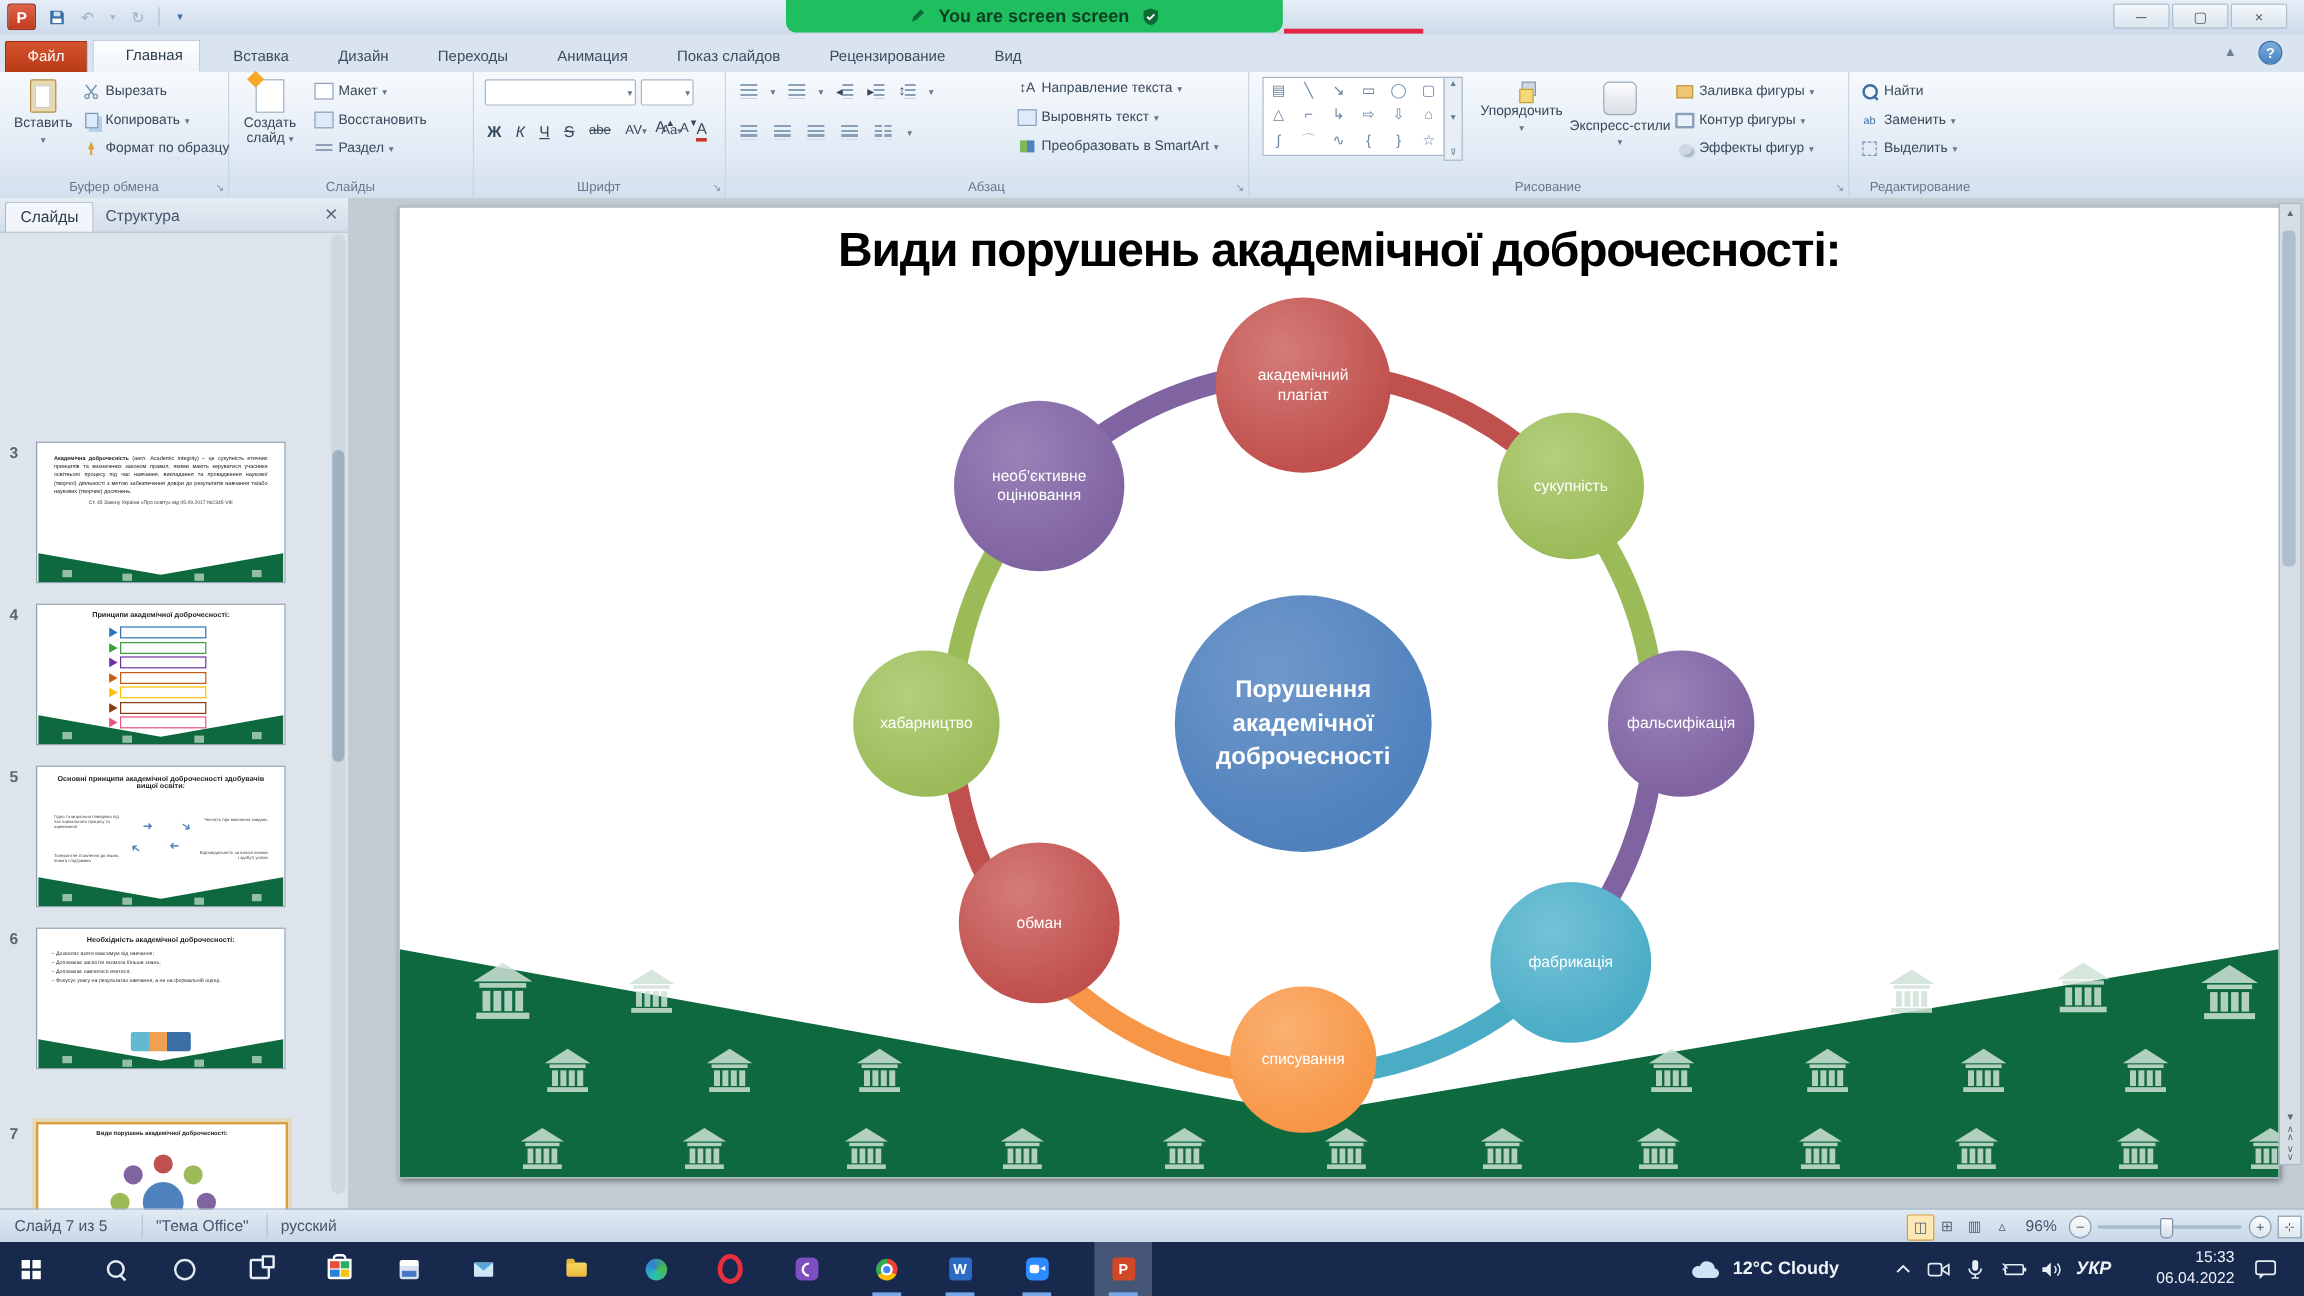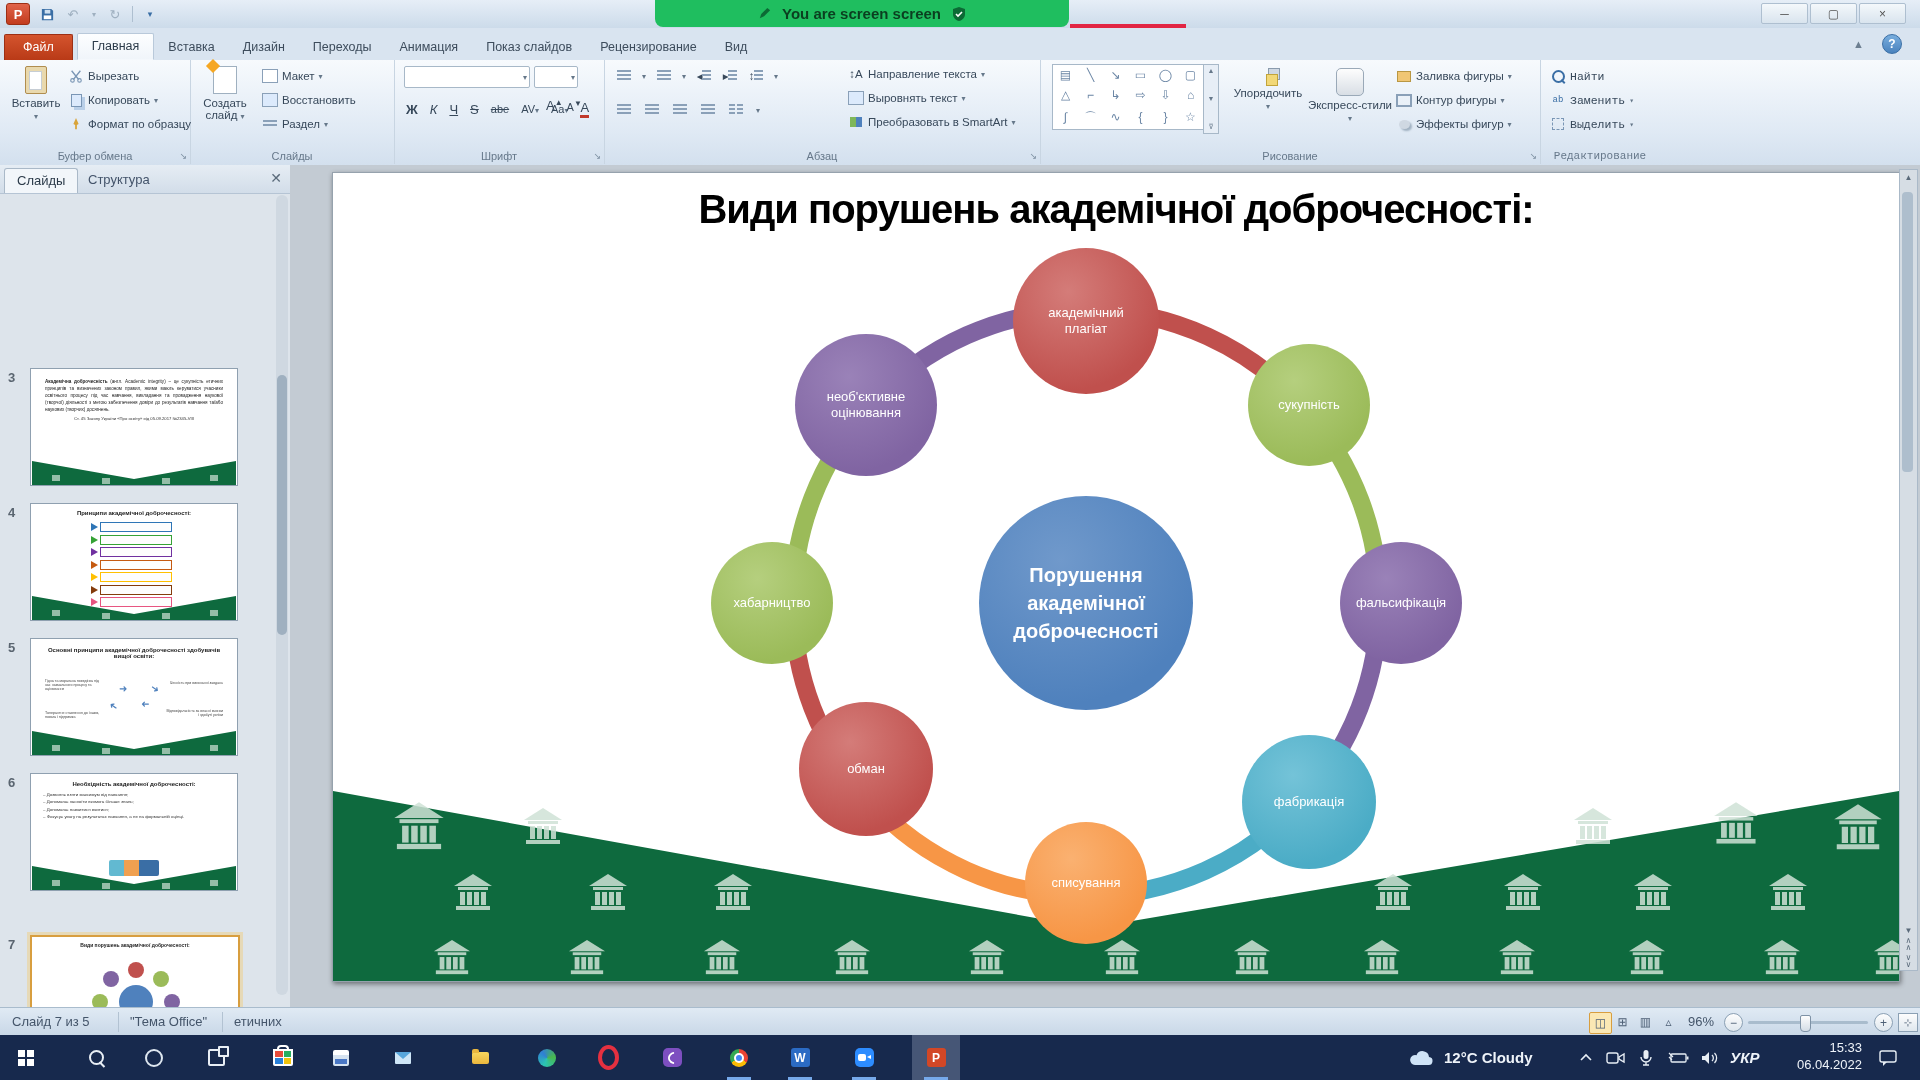--- a/index.html
+++ b/index.html
@@ -20,21 +20,21 @@
   .stop-share{position:absolute;left:1070px;top:0;width:116px;height:27px;background:#e22543;
     border-radius:0 0 6px 0;display:flex;align-items:center;justify-content:center;gap:7px;cursor:pointer;margin-top:24px;}
   .stop-share .txt{color:#fff;font-weight:bold;font-size:14px;}
   .stop-sq{width:10px;height:10px;background:#fff;border-radius:2px;}
   .winbtns{position:absolute;right:14px;top:3px;display:flex;gap:2px;}
   .winbtn{width:45px;height:19px;background:linear-gradient(#f4f8fb,#d9e4ee);border:1px solid #aebfd0;
     border-radius:2px;display:flex;align-items:center;justify-content:center;font-size:12px;color:#555;}
   
   .tabrow{position:absolute;left:0;top:28px;width:1920px;height:32px;background:#d9e4f0;}
   .tabs{position:absolute;left:4px;top:3px;display:flex;align-items:flex-end;height:29px;}
-  .tab{padding:5px 14px 6px 14px;font-size:12.5px;color:#3d4c5c;}
+  .tab{padding:5px 14px 6px 27px;font-size:12.5px;color:#3d4c5c;}
   .tab.file{background:linear-gradient(#d4542e,#b93a17);color:#fff;border-radius:2px 2px 0 0;
     padding:5px 18px 6px 18px;margin-right:4px;border:1px solid #9c2f15;border-bottom:none;}
   .tab.active{background:linear-gradient(#fdfeff,#f0f5fa);border:1px solid #b9c9da;border-bottom:1px solid #f4f8fc;
     border-radius:2px 2px 0 0;color:#2b3a49;}
   .tabrow-right{position:absolute;right:18px;top:6px;display:flex;gap:18px;align-items:center;}
   .collapse-caret{color:#6d7f91;font-size:11px;}
   .help-q{width:18px;height:18px;border-radius:50%;background:linear-gradient(#79aede,#4a82bd);color:#fff;
     font-weight:bold;font-size:12px;display:flex;align-items:center;justify-content:center;border:1px solid #3a6ea5;}
   
   .ribbon{position:absolute;left:0;top:60px;width:1920px;height:105px;
@@ -410,21 +410,21 @@
         <span class="i16">
             <span style="width:11px;height:9px;background:#cfd8e2;border-radius:50%;box-shadow:2px 2px 2px #9fb0c0;"></span>
           </span>
         <span>Эффекты фигур</span>
           <span class="caret">▾</span>
       </div>
       <span class="dlg">↘</span>
       <div class="grp-label">Рисование</div>
     </div>
 
-    <div class="grp" style="left:1540px;width:120px;border-right:none;font-family:Liberation Mono, monospace;">
+    <div class="grp" style="left:1540px;width:120px;border-right:none;">
       <div class="sbtn" style="left:10px;top:8px;">
         <span class="i16">
             <span class="magnifier"></span>
           </span>
         <span>Найти</span>
       </div>
       <div class="sbtn" style="left:10px;top:32px;">
         <span class="i16" style="font-size:9px;color:#3a6ea5;">ab</span>
         <span>Заменить</span>
           <span class="caret">▾</span>
@@ -845,21 +845,21 @@
         <span>∨<br>∨</span>
       </span>
     </div>
   </div>
 
   <div class="statusbar">
     <span class="sb-item" style="left:12px;">Слайд 7 из 5</span>
     <span class="sb-sep" style="left:118px;"></span>
     <span class="sb-item" style="left:130px;">"Тема Office"</span>
     <span class="sb-sep" style="left:222px;"></span>
-    <span class="sb-item" style="left:234px;">етичних</span>
+    <span class="sb-item" style="left:234px;">русский</span>
     <span class="viewbtn act" style="left:1589px;">◫</span>
     <span class="viewbtn" style="left:1612px;">⊞</span>
     <span class="viewbtn" style="left:1635px;">▥</span>
     <span class="viewbtn" style="left:1658px;">▵</span>
     <span class="sb-item" style="left:1688px;">96%</span>
     <span class="zoombtn" style="left:1724px;">−</span>
     <span class="zoomtrack" style="left:1748px;">
       <span class="zoomknob" style="left:52px;"></span>
     </span>
     <span class="zoombtn" style="left:1874px;">+</span>

